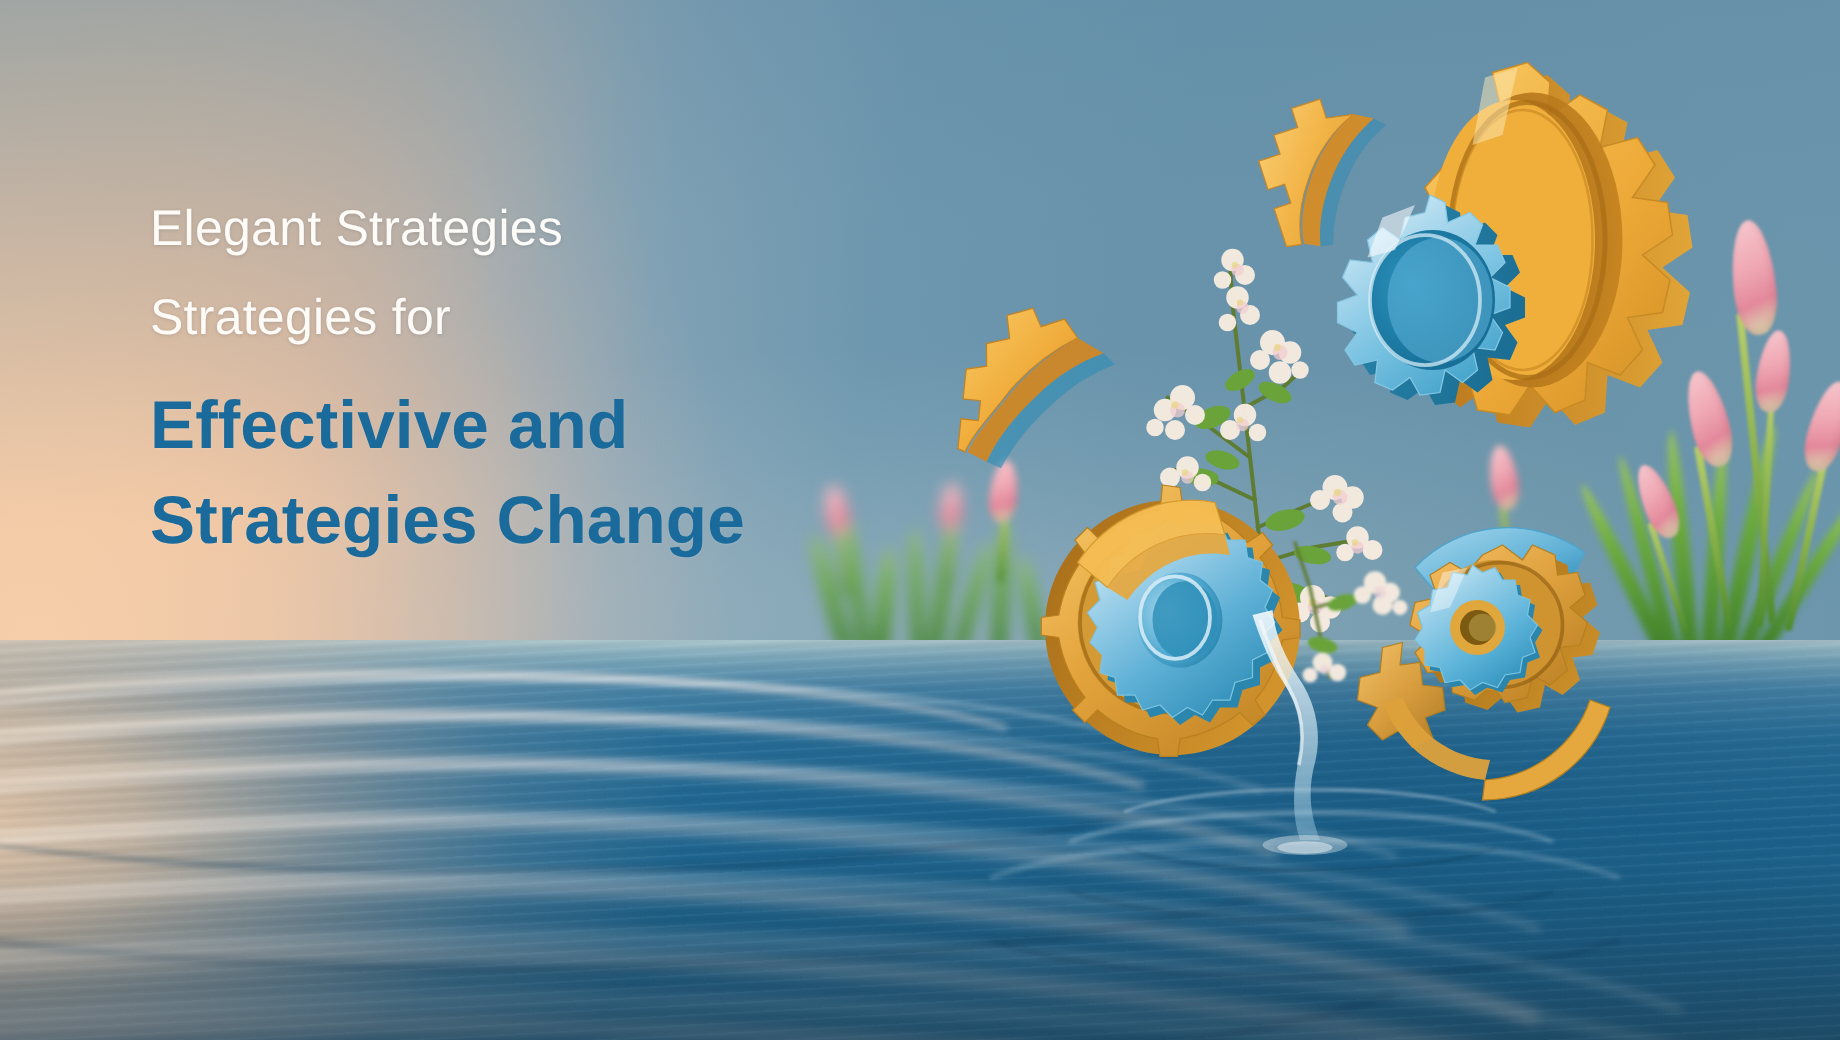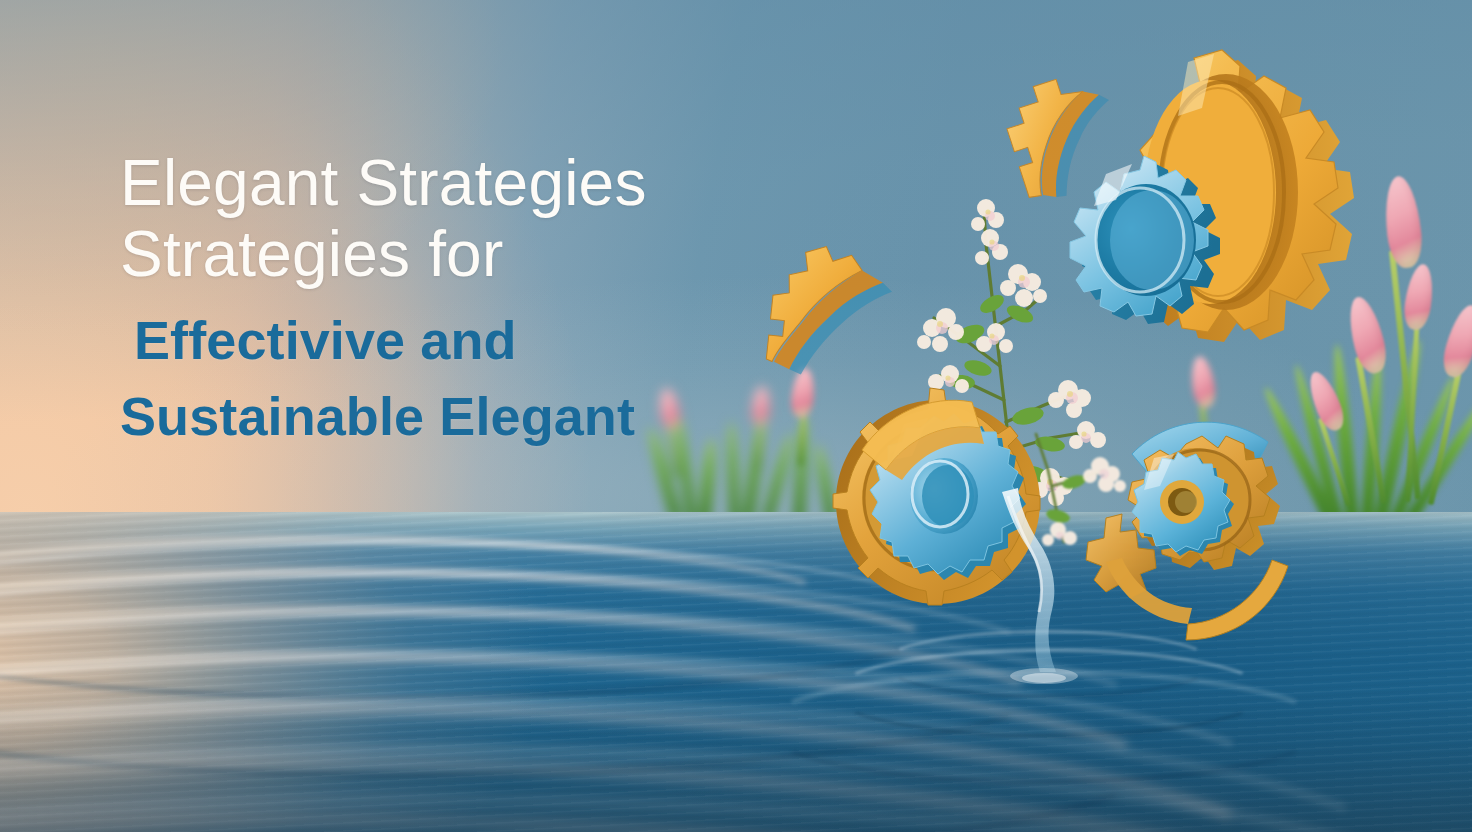--- a/index.html
+++ b/index.html
@@ -138,33 +138,33 @@
   .b2{filter:blur(3px);}
   .b3{filter:blur(6px);}
   .b4{filter:blur(10px);}
 
   
   #headline{
     position:absolute;left:120px;top:146px;width:640px;
     z-index:60;
   }
   .hl-light{
-    font-size:64px;line-height:75px;font-weight:400;
+    font-size:40px;line-height:75px;font-weight:400;
     color:#fdfbf7;letter-spacing:.2px;
     text-shadow:0 1px 3px rgba(60,60,70,.18);
     white-space:nowrap;
   }
   .hl-bold{
     font-size:54px;line-height:76px;font-weight:700;
     color:#1a6b9b;letter-spacing:.1px;
     text-shadow:0 1px 2px rgba(255,255,255,.12);
     white-space:nowrap;
   }
   #hl-l1{margin-bottom:-4px;}
-  #hl-b1{margin-top:10px;margin-left:14px;}
+  #hl-b1{margin-top:10px;}
 </style>
 </head>
 <body>
 
 <div id="stage">
 
   <div class="layer" id="sky-base"></div>
   <div class="layer" id="sky-warm-left"></div>
   <div class="layer" id="sky-warm-top"></div>
   <div class="layer" id="sky-cool-top"></div>
@@ -635,16 +635,16 @@
         <circle cx="92" cy="44" r="5"></circle>
           <circle cx="48" cy="106" r="4"></circle>
       </g>
     </svg>
   </div>
 
   <div id="headline">
     <div class="hl-light" id="hl-l1">Elegant Strategies</div>
     <div class="hl-light" id="hl-l2">Strategies for</div>
     <div class="hl-bold" id="hl-b1">Effectivive and</div>
-    <div class="hl-bold" id="hl-b2">Sustainable Elegant</div>
+    <div class="hl-bold" id="hl-b2">Strategies Change</div>
   </div>
 
 </div>
 
 </body></html>

